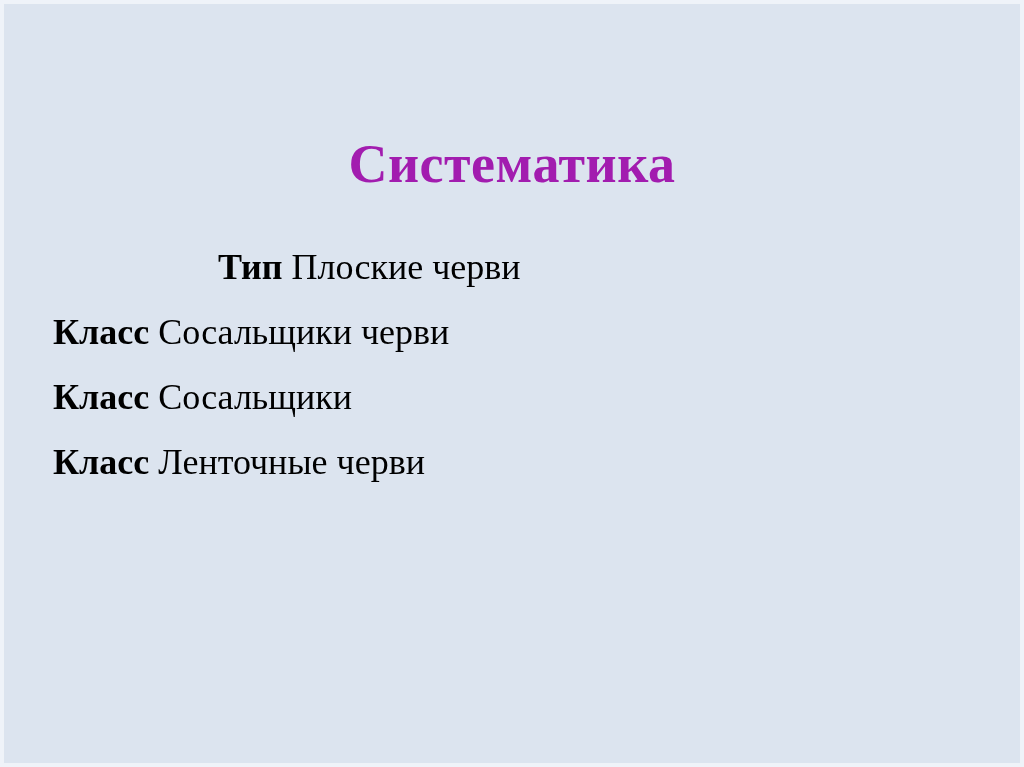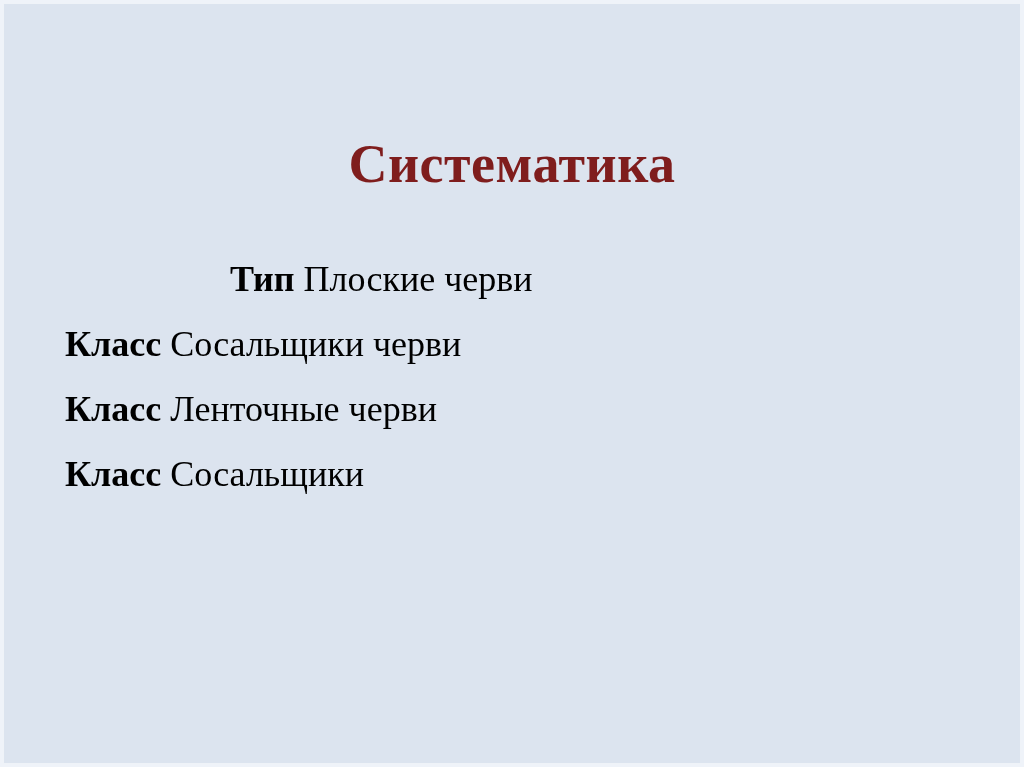--- a/index.html
+++ b/index.html
@@ -38,31 +38,31 @@
 
   .slide-title {
     position: absolute;
     left: 0;
     right: 0;
     top: 96px;
     text-align: center;
     font-size: 54px;
     line-height: 58px;
     font-weight: bold;
-    color: #7f1d1d;
+    color: #a21caf;
     letter-spacing: 0.5px;
     white-space: nowrap;
   }
 
   .taxonomy-list {
     position: absolute;
     left: 50px;
     top: 232px;
     right: 41px;
-    margin: 12px;
+    margin: 0;
     padding: 0;
     list-style: none;
   }
 
   .taxonomy-line {
     font-size: 36px;
     line-height: 65px;
     color: #000000;
     white-space: nowrap;
     text-align: left;
@@ -92,21 +92,21 @@
 
     <li class="taxonomy-line indented">
       <span class="rank">Тип</span><span> </span><span class="taxon">Плоские черви</span>
     </li>
 
     <li class="taxonomy-line">
       <span class="rank">Класс</span><span> </span><span class="taxon">Сосальщики черви</span>
     </li>
 
     <li class="taxonomy-line">
-      <span class="rank">Класс</span><span> </span><span class="taxon">Ленточные черви</span>
+      <span class="rank">Класс</span><span> </span><span class="taxon">Сосальщики</span>
     </li>
 
     <li class="taxonomy-line">
-      <span class="rank">Класс</span><span> </span><span class="taxon">Сосальщики</span>
+      <span class="rank">Класс</span><span> </span><span class="taxon">Ленточные черви</span>
     </li>
 
   </ul>
 </div>
 
 </body></html>

